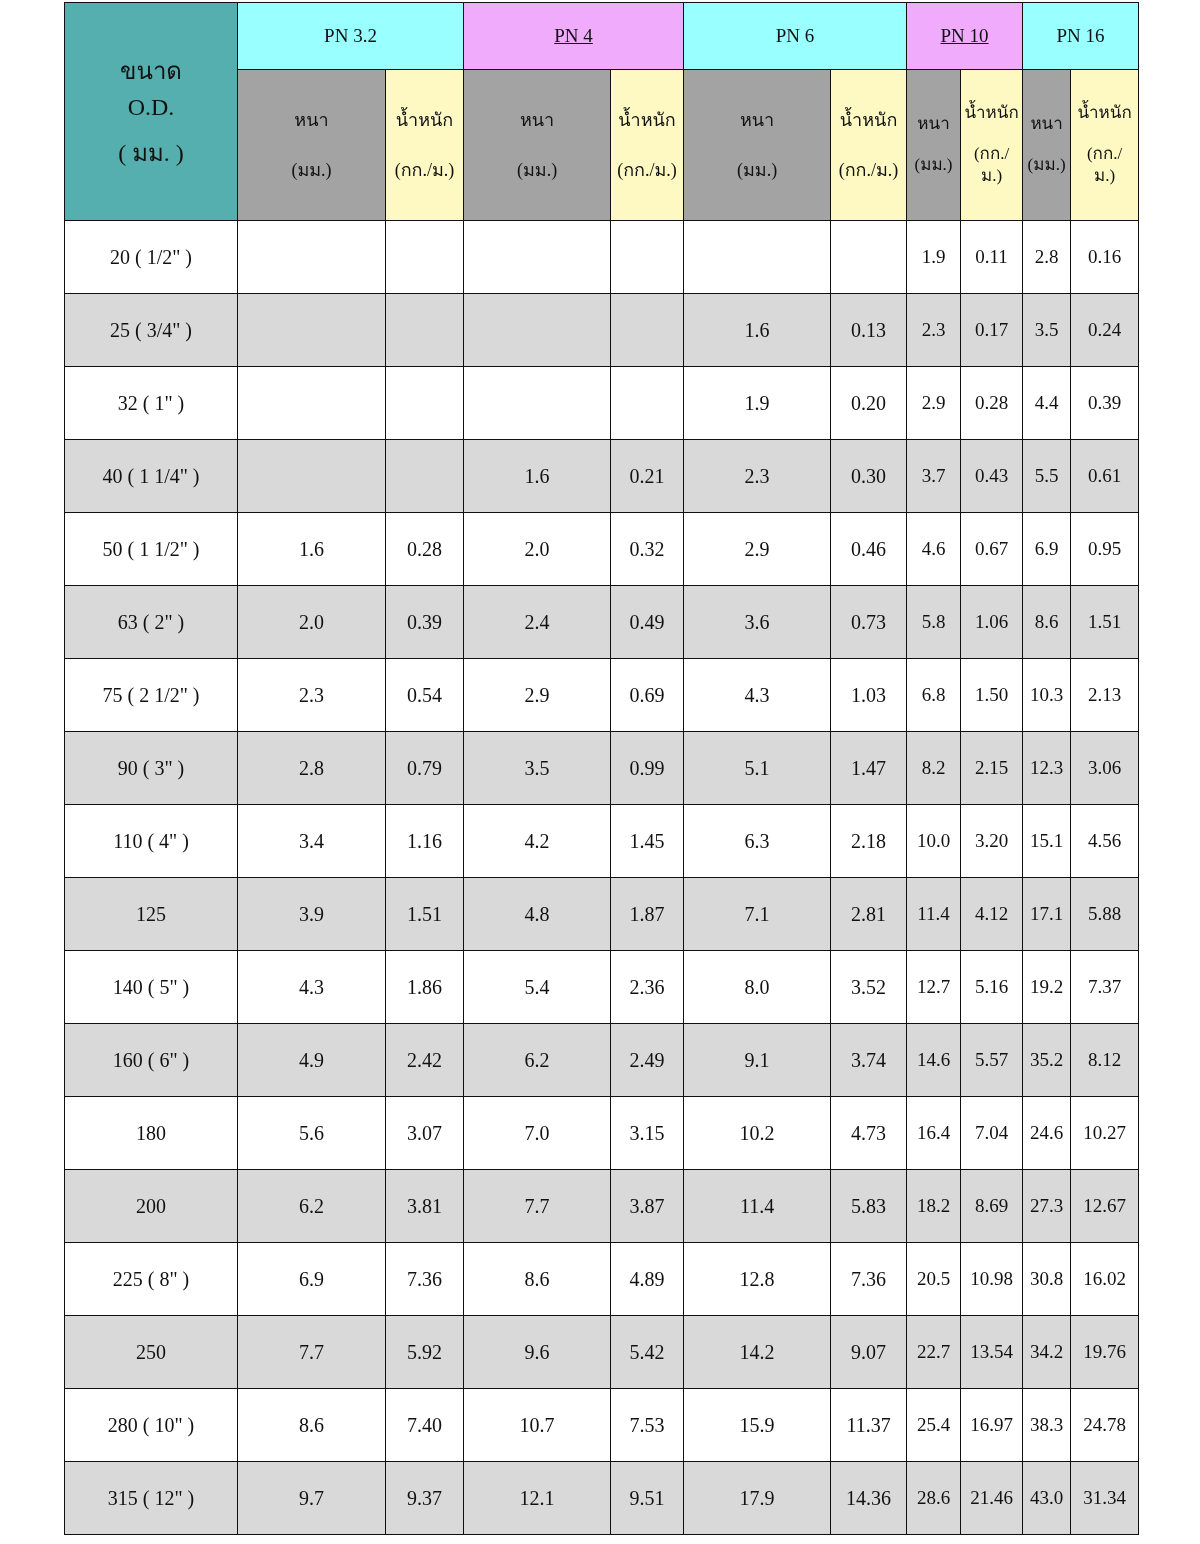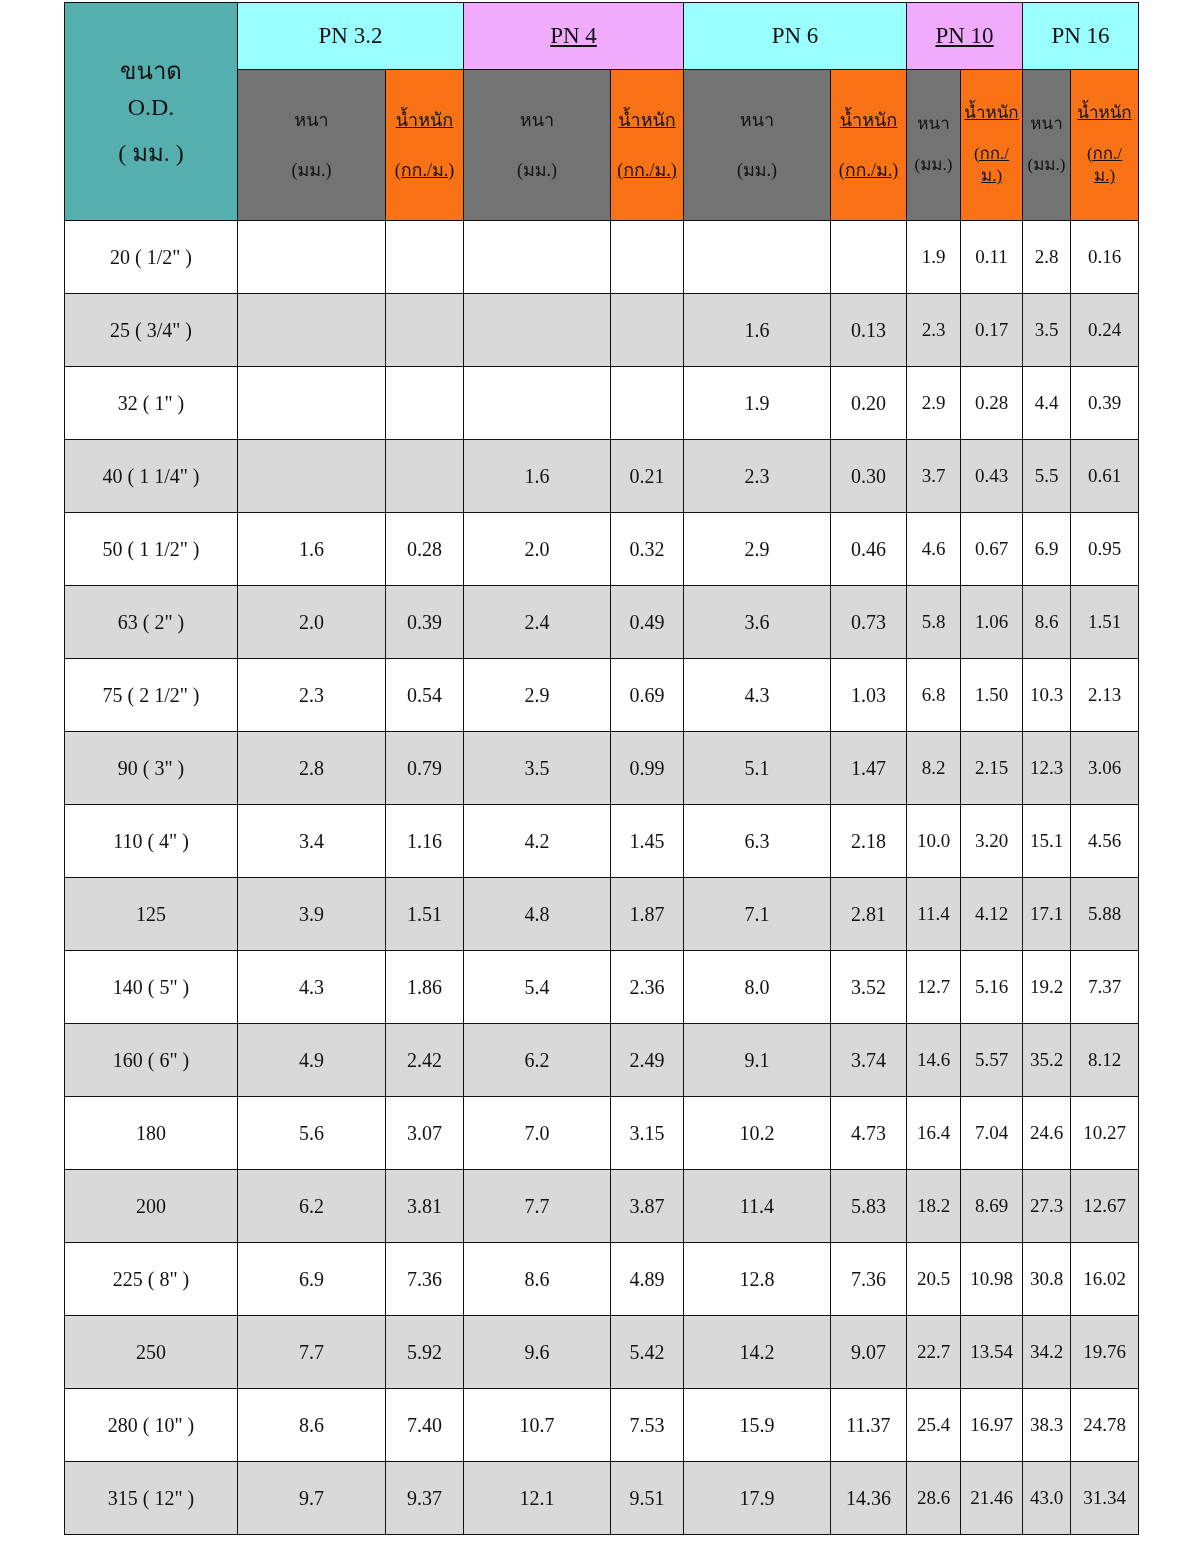--- a/index.html
+++ b/index.html
@@ -44,34 +44,34 @@
     background: #56AFAF;
     font-weight: bold;
     font-size: 24px;
     line-height: 1.5;
     padding: 4px 2px;
   }
   .hdr-od .od-gap { display:block; height: 10px; }
 
   .hdr-pn {
     font-weight: bold;
-    font-size: 23px;
+    font-size: 19px;
     height: 66px;
   }
   .hdr-pn.cyan { background: #99FFFF; }
   .hdr-pn.teal { background: #f0abfc; text-decoration: underline; }
 
   .hdr-sub {
     height: 150px;
     font-size: 18px;
     line-height: 1.35;
     padding: 2px 1px;
   }
-  .hdr-sub.thick  { background: #737373; }
-  .hdr-sub.weight { background: #f97316; text-decoration: underline; }
+  .hdr-sub.thick  { background: #a3a3a3; }
+  .hdr-sub.weight { background: #fef9c3; }
   .hdr-sub .u {
     display: block;
     margin-top: 26px;
   }
   .hdr-sub.narrow { font-size: 17px; }
   .hdr-sub.narrow .u { margin-top: 18px; }
 
   
   tbody tr { height: 73px; }
   tbody td {

